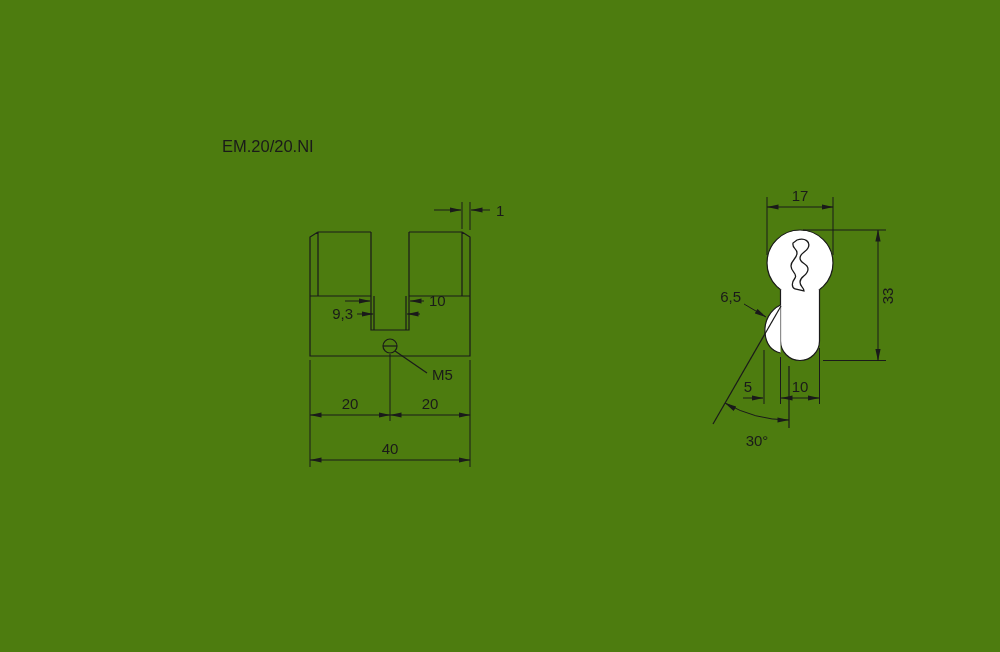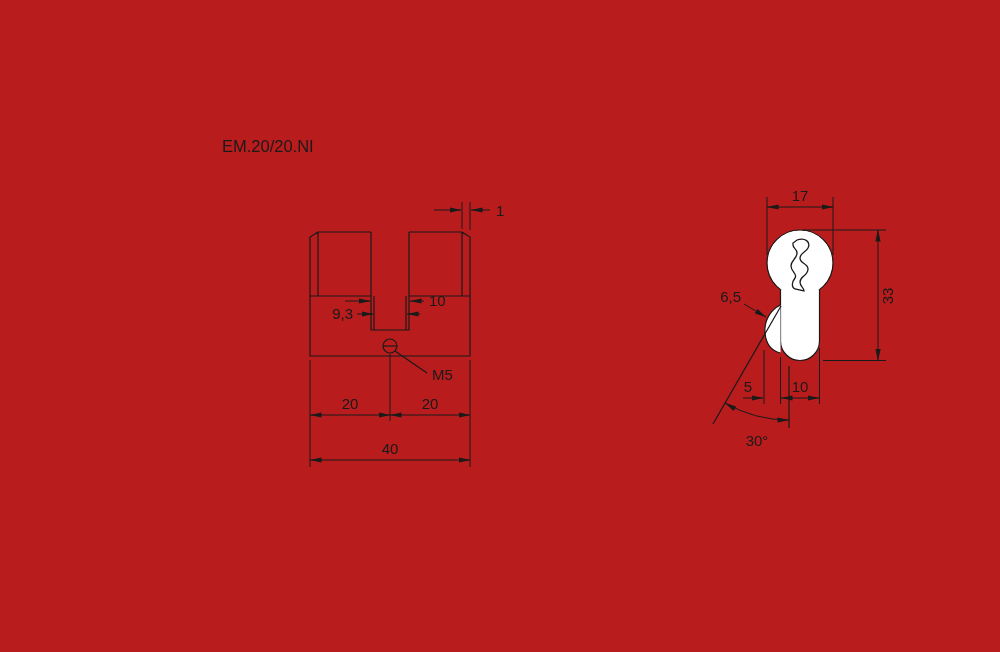--- a/index.html
+++ b/index.html
@@ -1,19 +1,19 @@
 <!DOCTYPE html>
 <html><head>
 <meta charset="utf-8">
 <style>
   html,body{margin:0;padding:0;background:#ffffff;}
   .canvas{
     position:relative;
     width:1000px;height:652px;
-    background:#b91c1c;
+    background:#4d7c0f;
     font-family:"Liberation Sans", sans-serif;
   }
   svg{display:block;}
   text{
     font-family:"Liberation Sans", sans-serif;
     font-size:15px;
     fill:#1a1a1a;
   }
   text.title{font-size:16.5px;}
 </style>

